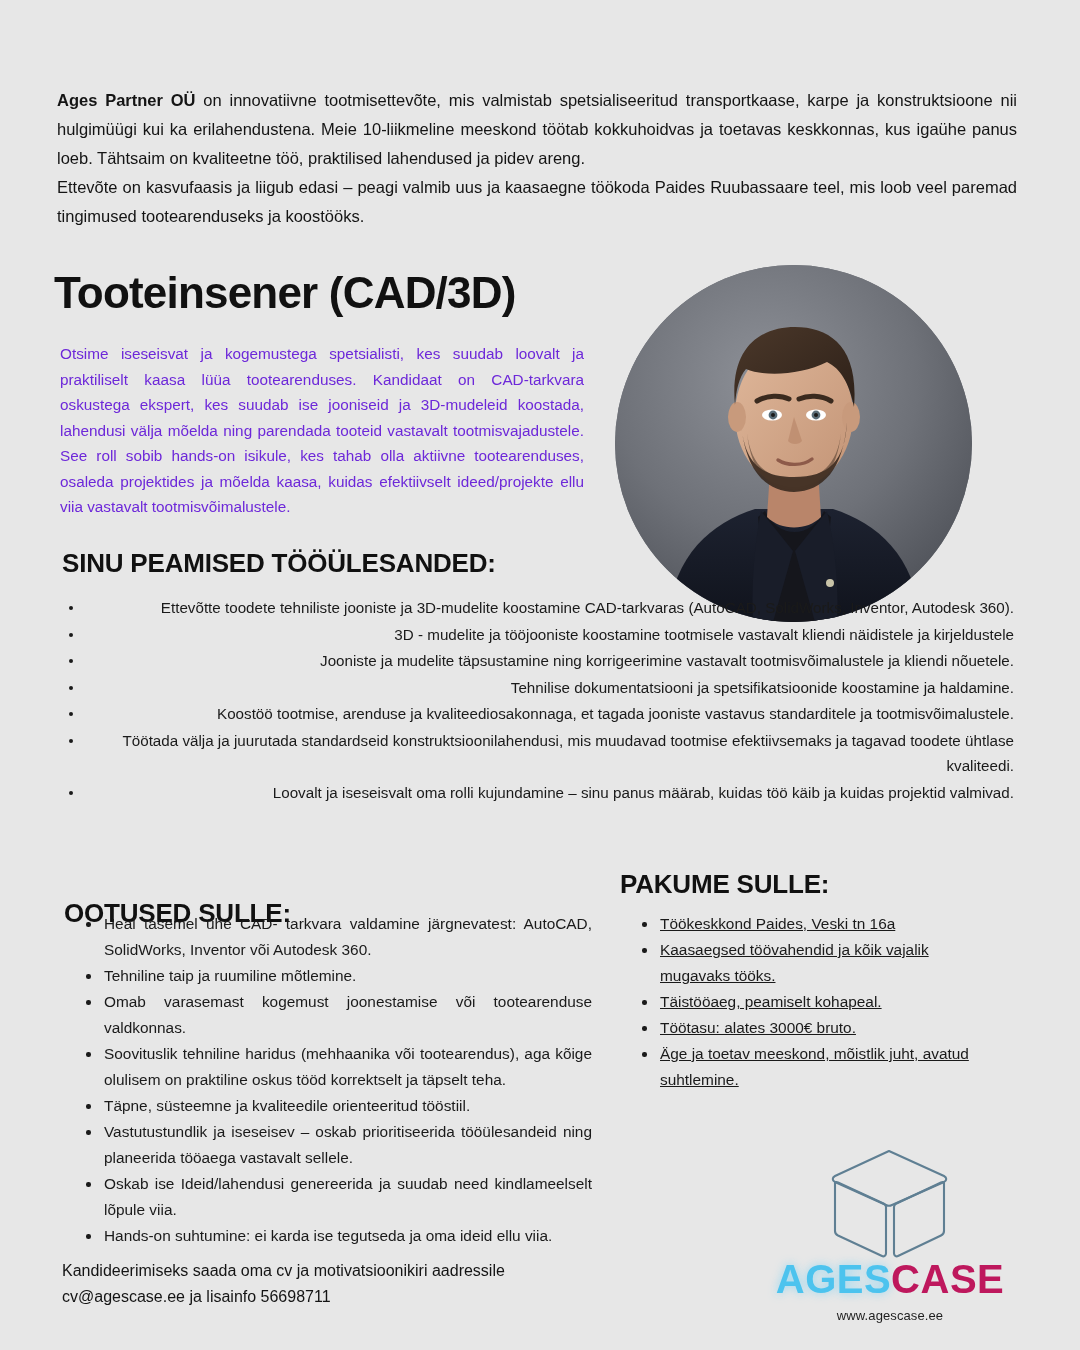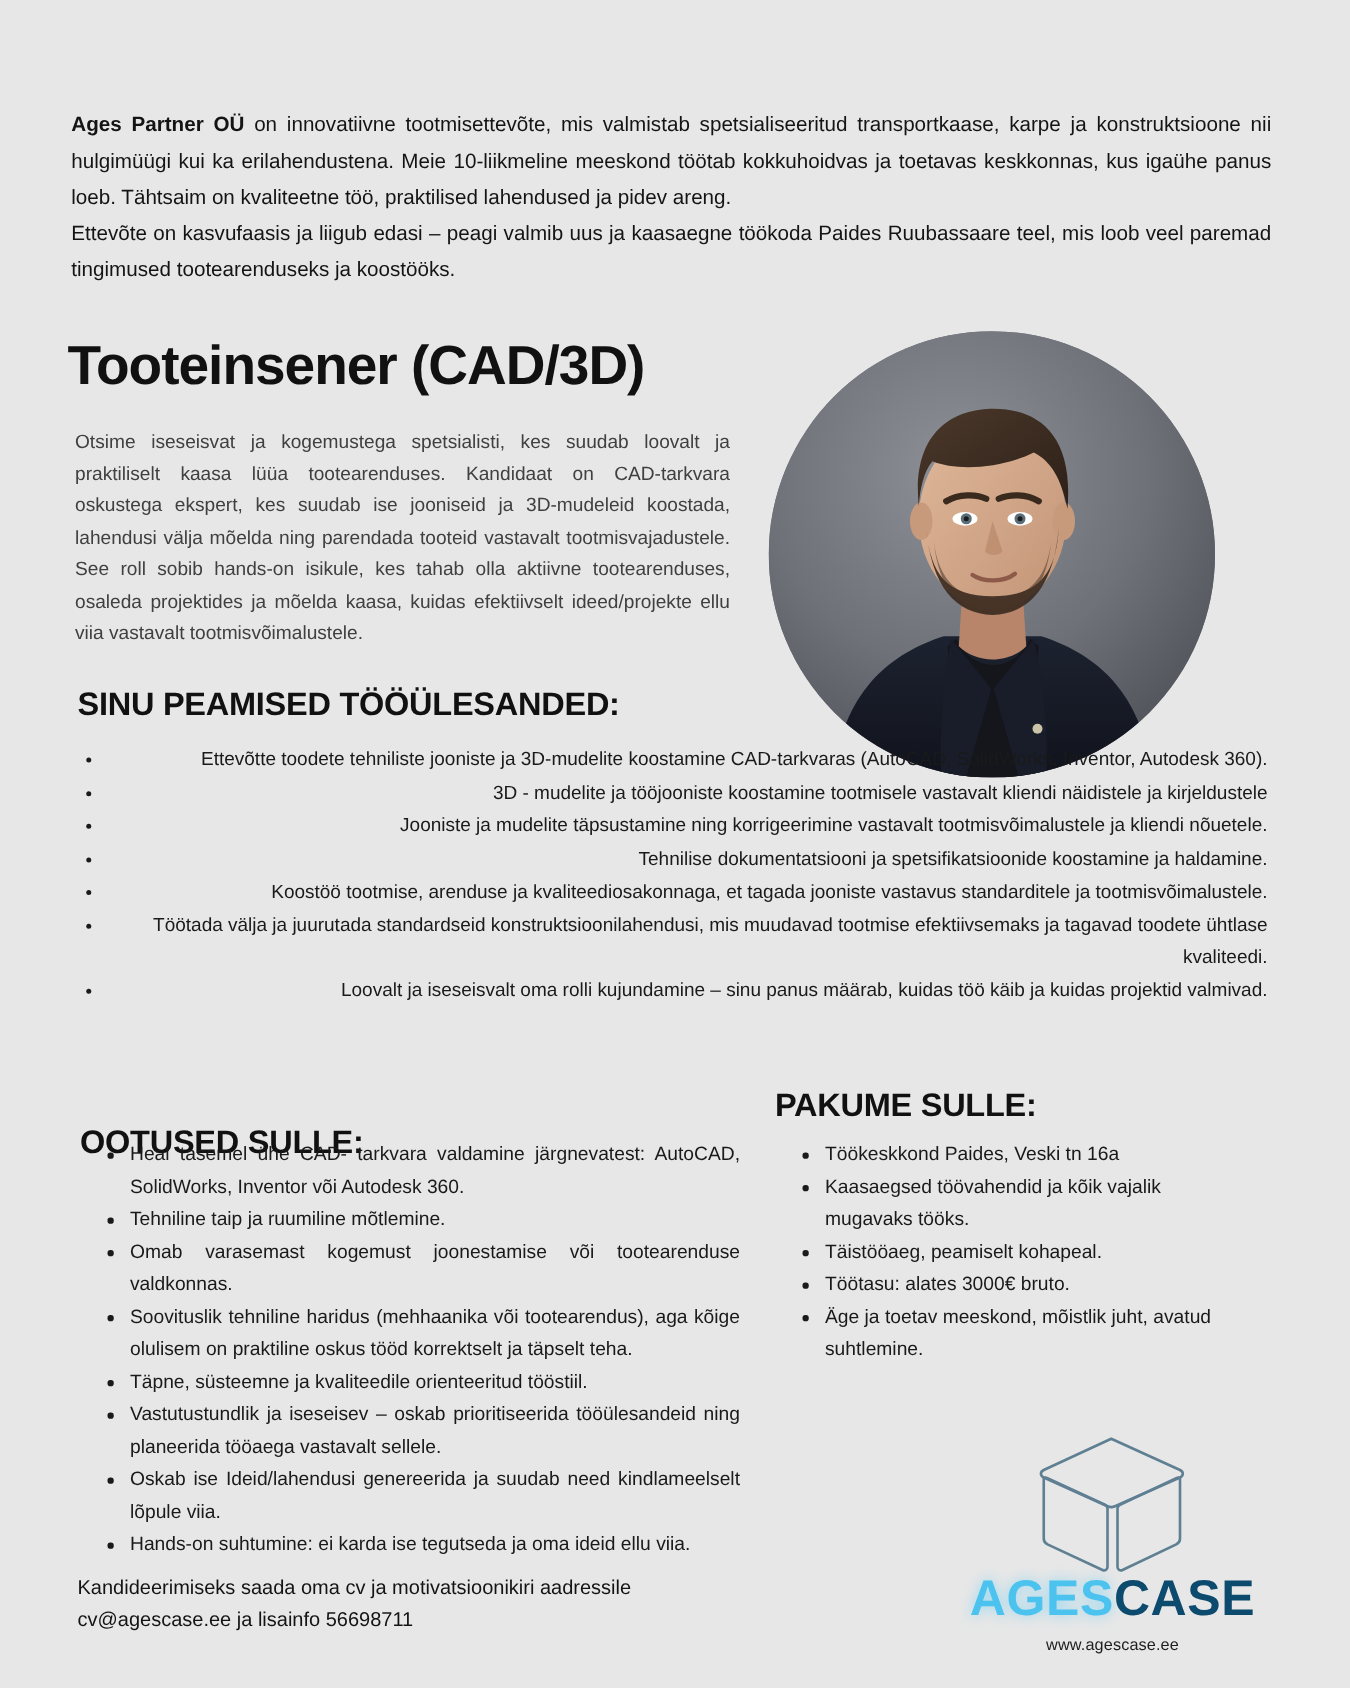--- a/index.html
+++ b/index.html
@@ -58,21 +58,21 @@
 
   
   .role-summary {
     position: absolute;
     left: 60px;
     top: 341px;
     width: 524px;
     font-size: 15.3px;
     line-height: 25.5px;
     text-align: justify;
-    color: #404040;
+    color: #6d28d9;
   }
 
   
   .portrait {
     position: absolute;
     left: 615px;
     top: 265px;
     width: 357px;
     height: 357px;
     border-radius: 50%;
@@ -148,20 +148,21 @@
     line-height: 26px;
     text-align: justify;
   }
   #offer-list {
     position: absolute;
     left: 636px;
     top: 911px;
     width: 366px;
     font-size: 15.4px;
     line-height: 26px;
+    text-decoration: underline;
   }
   #expect-list li, #offer-list li {
     padding-left: 24px;
     margin-bottom: 0;
   }
   #expect-list li::before, #offer-list li::before {
     left: 6px;
     top: 11px;
     width: 4.5px;
     height: 4.5px;
@@ -196,21 +197,21 @@
     letter-spacing: 0.5px;
     margin-top: -4px;
     line-height: 1;
     white-space: nowrap;
   }
   .logo-ages {
     color: #4cc3ee;
     text-shadow: 0 0 10px rgba(120, 210, 245, .75);
   }
   .logo-case {
-    color: #0c4a6e;
+    color: #be185d;
     margin-left: 0;
   }
   .logo-url {
     font-size: 13px;
     color: #1e1e1e;
     margin-top: 9px;
     letter-spacing: .1px;
   }
 </style>
 </head>

